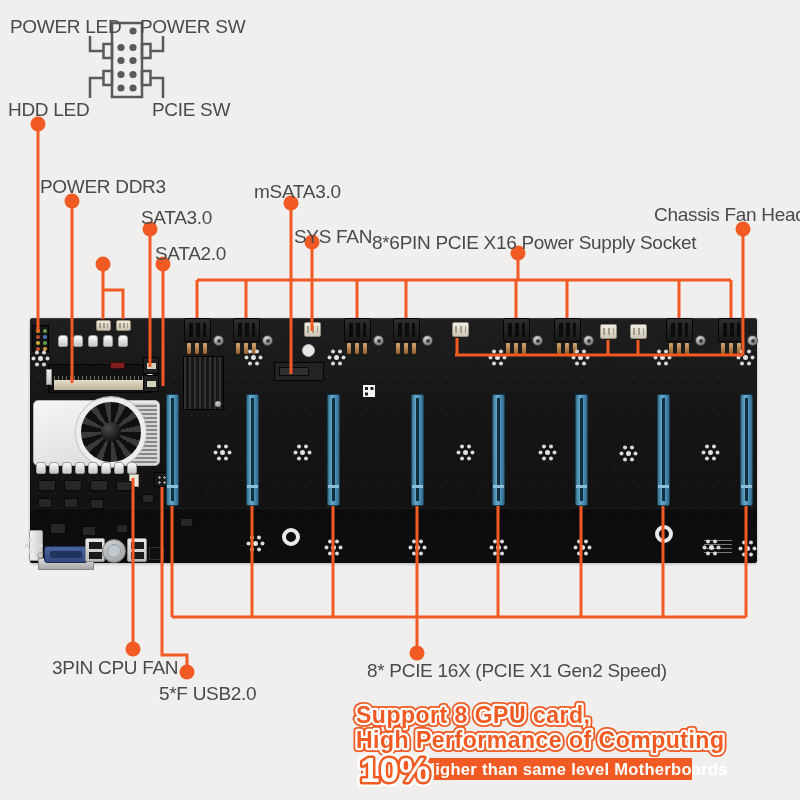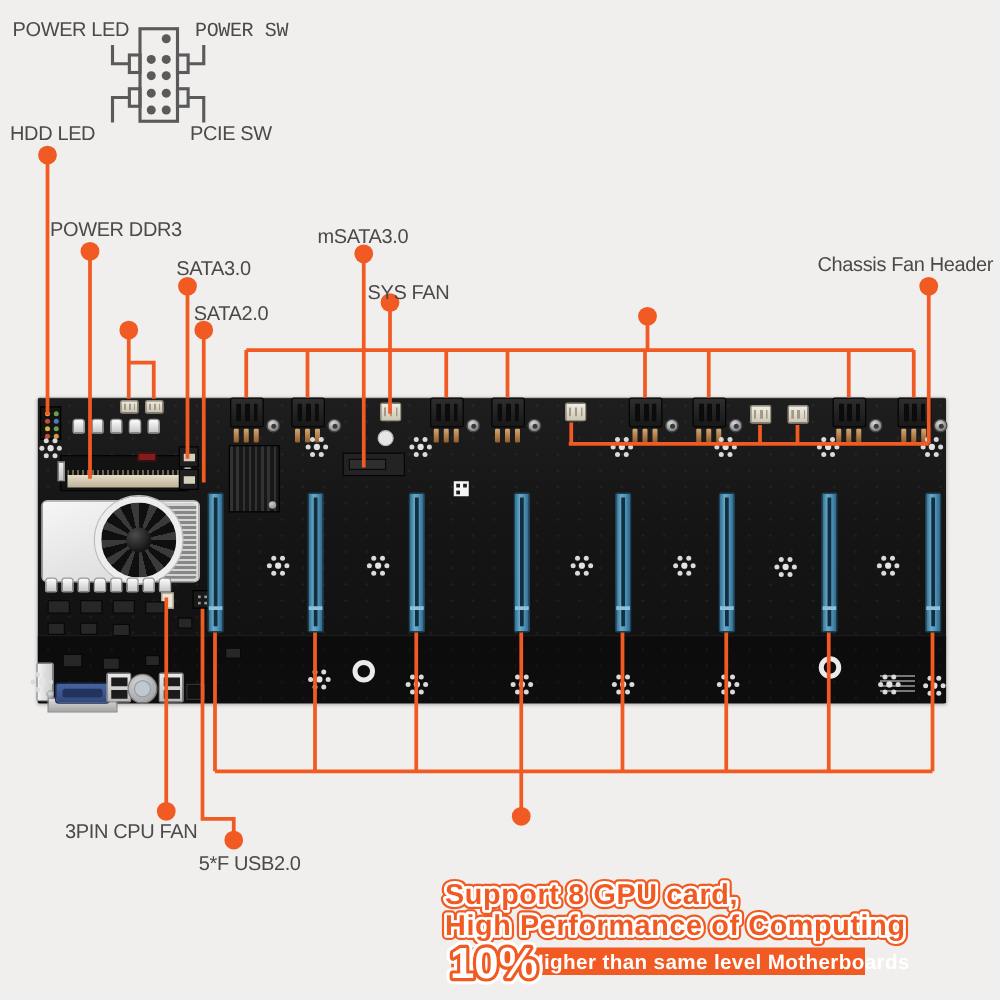--- a/index.html
+++ b/index.html
@@ -3,21 +3,21 @@
 <meta charset="utf-8">
 <style>
   :root{ --accent:#f15a22; --label:#4a4a4a; --board:#181818; --slotblue:#4f94ba; --bg:#f0efed; }
   html,body{margin:0;padding:0;}
   body{background:#fff;}
   .stage{position:relative;width:800px;height:800px;overflow:hidden;background:var(--bg);
          font-family:"Liberation Sans",sans-serif;}
   .stage *{box-sizing:border-box;}
 
   
-  .label{position:absolute;z-index:6;color:var(--label);font-size:16px;letter-spacing:-0.3px;white-space:nowrap;}
+  .label{position:absolute;z-index:6;color:var(--label);font-size:19px;letter-spacing:-0.3px;white-space:nowrap;}
   .label.center{text-align:center;}
 
   
   svg.fp{position:absolute;left:0;top:0;z-index:5;}
   svg.leads{position:absolute;left:0;top:0;z-index:5;pointer-events:none;}
   svg.leads path{fill:none;stroke:var(--accent);stroke-width:3;}
   svg.leads circle{fill:var(--accent);}
   svg.promo{position:absolute;left:330px;top:694px;z-index:6;}
   svg.promo text{font-family:"Liberation Sans",sans-serif;font-weight:bold;}
 
@@ -156,32 +156,34 @@
       <circle cx="133" cy="60.5" r="3.6"></circle>
         <circle cx="121" cy="60.5" r="3.6"></circle>
       <circle cx="133" cy="74.5" r="3.6"></circle>
         <circle cx="121" cy="74.5" r="3.6"></circle>
       <circle cx="133" cy="88" r="3.6"></circle>
         <circle cx="121" cy="88" r="3.6"></circle>
     </g>
   </svg>
 
   <div class="label" style="left:10px;top:16px;">POWER LED</div>
-  <div class="label" style="left:156px;top:16px;font-family:Liberation Mono, monospace;">POWER SW</div>
+  <div class="label" style="left:140px;top:16px;">POWER SW</div>
   <div class="label" style="left:8px;top:99px;">HDD LED</div>
   <div class="label" style="left:152px;top:99px;">PCIE SW</div>
 
   <div class="label" style="left:40px;top:176px;">POWER DDR3</div>
   <div class="label" style="left:254px;top:181px;">mSATA3.0</div>
   <div class="label" style="left:654px;top:204px;">Chassis Fan Header</div>
   <div class="label" style="left:141px;top:207px;">SATA3.0</div>
   <div class="label" style="left:294px;top:226px;">SYS FAN</div>
+  <div class="label" style="left:372px;top:232px;">8*6PIN PCIE X16 Power Supply Socket</div>
   <div class="label" style="left:155px;top:243px;">SATA2.0</div>
   <div class="label" style="left:52px;top:657px;">3PIN CPU FAN</div>
   <div class="label" style="left:159px;top:683px;">5*F USB2.0</div>
+  <div class="label" style="left:367px;top:660px;">8* PCIE 16X (PCIE X1 Gen2 Speed)</div>
 
   <div class="board" id="board">
     <div class="band"></div>
     <div class="fpins"></div>
     <div class="sodimm">
       <div class="sod-clip l"></div>
       <div class="sod-clip r"></div>
       <div class="sod-slot"></div>
     </div>
     <div class="chip-red"></div>

